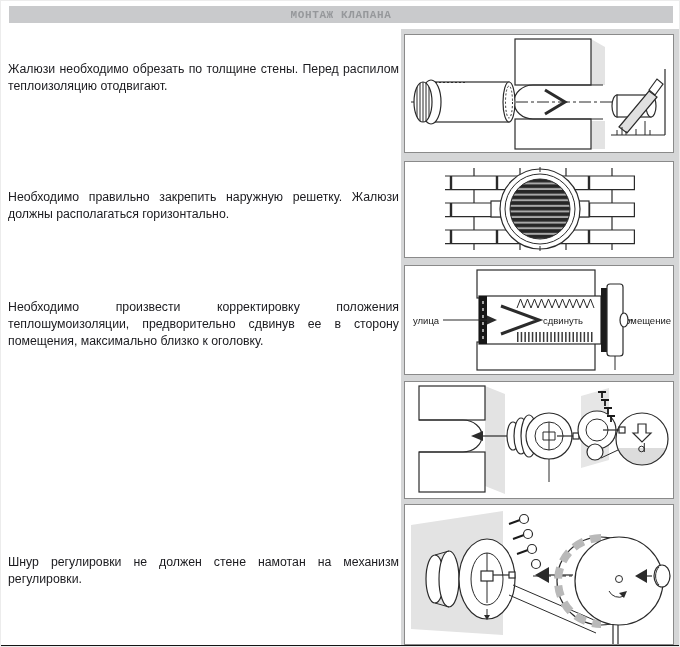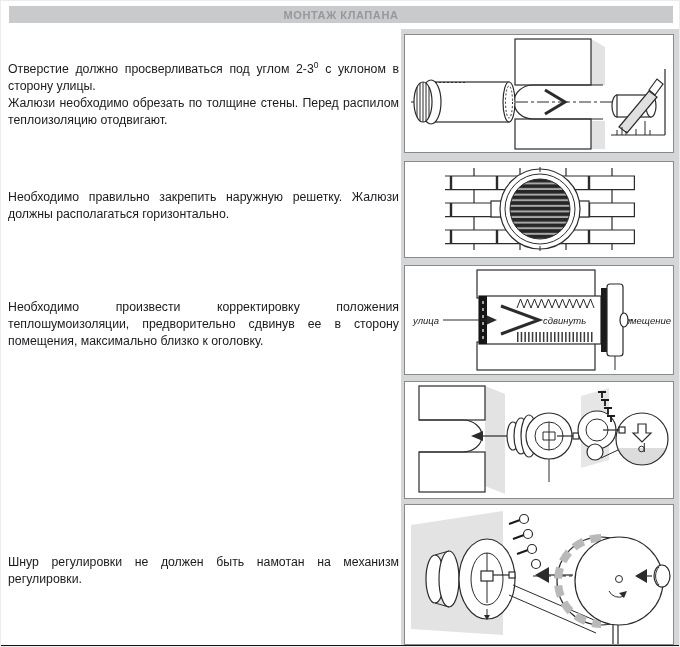--- a/index.html
+++ b/index.html
@@ -6,32 +6,31 @@
   .page{
     position:relative;width:680px;height:647px;background:#fff;
     font-family:"Liberation Sans",sans-serif;overflow:hidden;
     border:1px solid #ececec;box-sizing:border-box;
   }
   .header-bar{
     position:absolute;left:8px;top:5px;width:664px;height:17px;
     background:#c9cacc;display:flex;align-items:center;justify-content:center;
   }
   .header-bar .title{
-    font-size:11px;font-weight:bold;color:#96989b;letter-spacing:.6px;
+    font-size:11px;font-weight:bold;color:#96989b;letter-spacing:.6px;font-family:Liberation Mono, monospace;
   }
   .step{
     position:absolute;left:7px;width:391px;
     font-size:12.3px;line-height:17px;color:#1b1b1f;text-align:justify;
   }
   .step p{margin:0;}
   sup{font-size:8.5px;line-height:0;vertical-align:super;}
   .illus-area{
     position:absolute;left:400px;top:28px;width:278px;height:617px;
     background:#d5d6d7;
-    font-style:italic;
   }
   .panel{
     position:absolute;left:3px;width:270px;background:#fff;
     border:1px solid #8a8a8a;box-sizing:border-box;
   }
   .panel svg{display:block;width:100%;height:100%;}
   .p1{top:5px;height:119px;}
   .p2{top:132px;height:97px;}
   .p3{top:236px;height:110px;}
   .p4{top:352px;height:118px;}
@@ -66,35 +65,34 @@
         <rect width="8" height="3.6" fill="#262626"></rect>
       </pattern>
     </defs>
   </svg>
 
   <div class="header-bar">
     <span class="title">МОНТАЖ КЛАПАНА</span>
   </div>
 
   <div class="step" style="top:60px">
-    <p><span>Отверстие должно просверливаться под углом 2-3</span><sup>0</sup><span> с уклоном в сторону улицы.</span></p>
     <p>Жалюзи необходимо обрезать по толщине стены. Перед распилом теплоизоляцию отодвигают.</p>
   </div>
 
   <div class="step" style="top:298px">
     <p>Необходимо произвести корректировку положения теплошумоизоляции, предворительно сдвинув ее в сторону помещения, максимально близко к оголовку.</p>
   </div>
 
   <div class="step" style="top:188px">
     <p>Необходимо правильно закрепить наружную решетку. Жалюзи должны располагаться горизонтально.</p>
   </div>
 
 
   <div class="step" style="top:553px">
-    <p>Шнур регулировки не должен быть намотан на механизм регулировки.</p>
+    <p>Шнур регулировки не должен стене намотан на механизм регулировки.</p>
   </div>
 
   <div class="illus-area">
 
     <div class="panel p1">
       <svg viewBox="0 0 268 117">
         <defs>
           <clipPath id="capClip1">
               <ellipse cx="18" cy="67" rx="9" ry="20"></ellipse>
             </clipPath>

